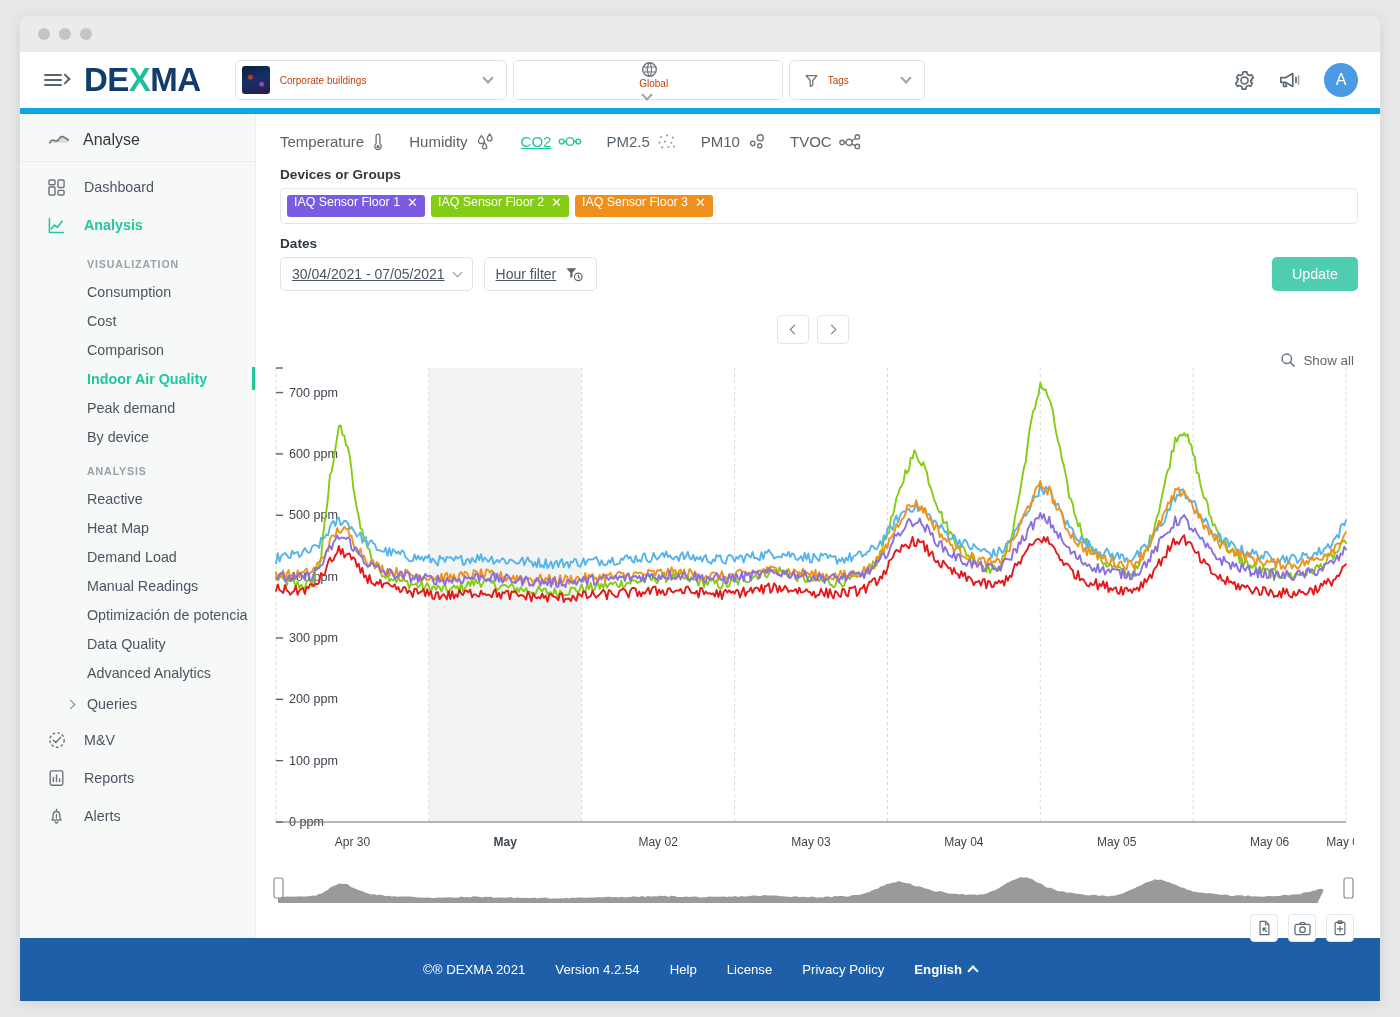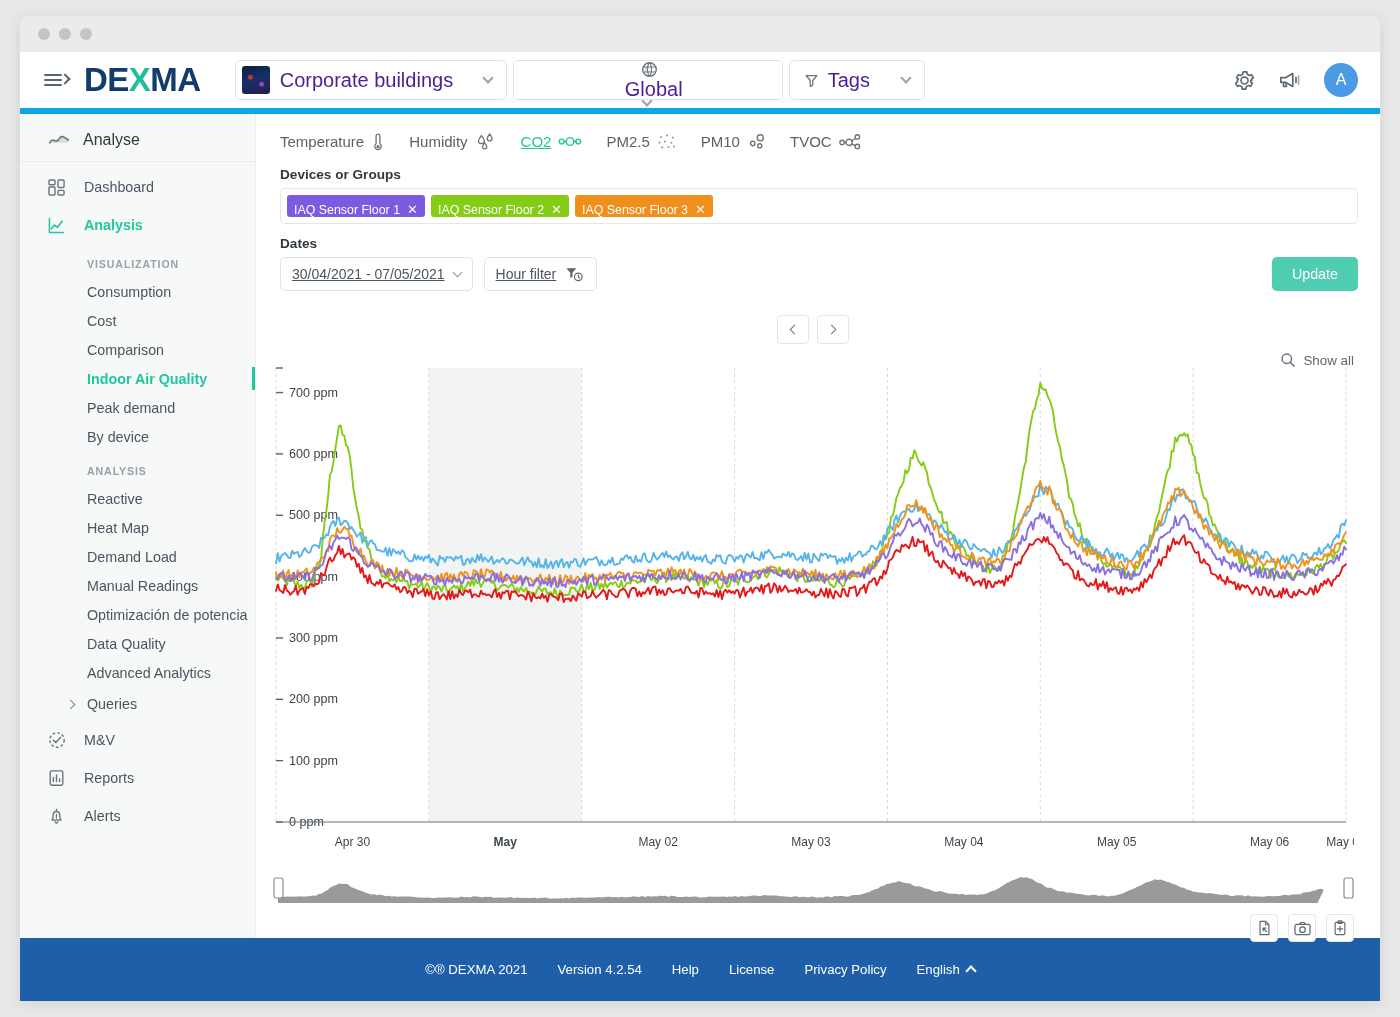--- a/index.html
+++ b/index.html
@@ -49,21 +49,21 @@
   .sel-build { width: 272px; padding-left: 6px; }
   .sel-global { width: 270px; margin-left: 6px; padding-left: 12px; flex-direction: column; }
   .sel-tags   { width: 136px; margin-left: 6px; padding-left: 14px; }
   .thumb {
     width: 28px; height: 28px; border-radius: 3px; flex: none; margin-right: 10px;
     background:
       radial-gradient(circle at 30% 40%, #c0392b 0 2px, transparent 3px),
       radial-gradient(circle at 70% 65%, #8e44ad 0 2px, transparent 3px),
       linear-gradient(160deg,#0b1e3a 0%, #14306a 45%, #2b1b4d 100%);
   }
-  .sel-label { font-size: 20px; color: #4c1d95; flex: 1; white-space: nowrap; }
+  .sel-label { font-size: 10px; color: #c2410c; flex: 1; white-space: nowrap; }
   .caret { width: 8px; height: 8px; border-right: 2px solid #9aa4ad; border-bottom: 2px solid #9aa4ad;
            transform: rotate(45deg); margin: -4px 14px 0 0; flex: none; }
   .ico-svg { flex: none; margin-right: 9px; display: block; }
   .spacer { flex: 1; }
   .tb-icon { margin-left: 22px; cursor: pointer; display: block; }
   .avatar {
     width: 34px; height: 34px; border-radius: 50%; background: #4a9ae4; color: #fff;
     font-size: 16px; display: flex; align-items: center; justify-content: center;
     margin-left: 22px; cursor: pointer;
   }
@@ -101,21 +101,21 @@
   .metric-tabs { display: flex; align-items: center; gap: 24px; padding: 18px 0 4px 12px; }
   .metric { display: flex; align-items: center; gap: 7px; font-size: 15px; color: #59636c; cursor: pointer; }
   .metric.active { color: #22c79b; text-decoration: underline; }
   .field-label { font-size: 13.6px; font-weight: 700; color: #2f3941; margin: 12px 0 6px 12px; }
   .chips-box {
     margin-left: 12px; height: 36px; border: 1px solid #e3e7ea; border-radius: 5px;
     display: flex; align-items: center; padding: 0 6px; gap: 6px; background: #fff;
   }
   .chip {
     height: 22px; border-radius: 3px; color: #fff; font-size: 12.4px;
-    display: flex; align-items: flex-end; padding: 0 7px; gap: 7px; cursor: pointer; white-space: nowrap;
+    display: flex; align-items: flex-start; padding: 0 7px; gap: 7px; cursor: pointer; white-space: nowrap;
   }
   .chip .x { font-size: 13px; opacity: .95; }
   .row-dates { display: flex; align-items: center; margin-left: 12px; gap: 11px; }
   .date-sel {
     height: 34px; border: 1px solid #dfe3e6; border-radius: 5px; display: flex; align-items: center;
     padding: 0 11px; font-size: 14px; color: #4a5560; cursor: pointer; gap: 9px; background:#fff;text-decoration:underline;
   }
   .date-sel .caret2 { width: 7px; height: 7px; border-right: 1.7px solid #8e979f; border-bottom: 1.7px solid #8e979f;
                       transform: rotate(45deg); margin-top: -4px; }
   .btn-update {
@@ -145,21 +145,21 @@
     display: flex; align-items: center; justify-content: center; cursor: pointer;
   }
 
   
   .footer {
     height: 63px; background: #1f5fa9; display: flex; align-items: center; justify-content: center;
     gap: 30px; color: #fff; font-size: 13.2px;
   }
   .footer a, .footer span { color: #fff; text-decoration: none; cursor: pointer; white-space: nowrap; }
   .footer .static { cursor: default; }
-  .footer .lang { display: flex; align-items: center; gap: 7px; }
+  .footer .lang { display: flex; align-items: center; gap: 7px; font-weight: bold; }
   .footer .up { width: 8px; height: 8px; border-top: 2px solid #fff; border-left: 2px solid #fff;
                 transform: rotate(45deg); margin-top: 3px; }
 </style>
 </head>
 <body>
 
 <div class="app-window">
 
   <div class="titlebar">
     <span class="dot"></span>

